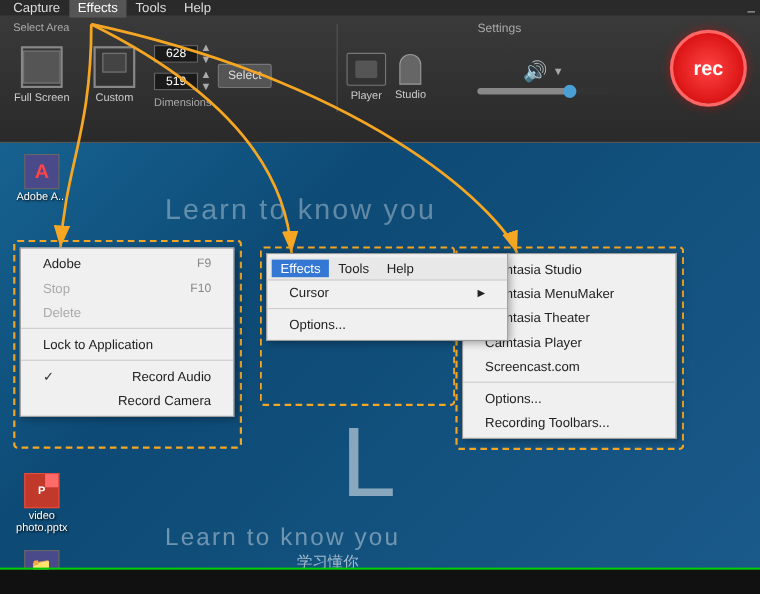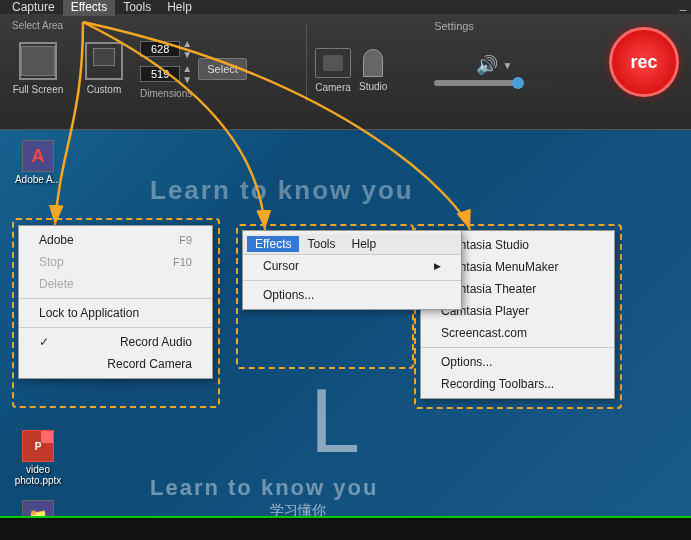--- a/index.html
+++ b/index.html
@@ -288,21 +288,21 @@
       font-size: 10px;
       text-align: center;
       text-shadow: 1px 1px 2px #000;
     }
 
     
     .scroll-text {
       position: absolute;
       color: rgba(255,255,255,0.5);
       font-size: 28px;
-      font-weight: 700;
+      font-weight: 400;
       letter-spacing: 2px;
     }
 
     .chinese-text {
       position: absolute;
       color: rgba(255,255,255,0.6);
       font-size: 14px;
     }
 
     
@@ -482,21 +482,21 @@
     </div>
 
     <div style="width:1px;background:#555;margin:4px 0;"></div>
 
     <div class="settings-section">
       <div class="settings-label">Settings</div>
       <div class="settings-controls">
 
         <div class="cam-btn">
           <div class="cam-icon"></div>
-          <span>Camera</span>
+          <span>Player</span>
         </div>
 
         <div class="audio-btn">
           <div class="audio-icon"></div>
           <span>Studio</span>
         </div>
 
         <div class="slider-wrap">
           <div style="display:flex;align-items:center;gap:4px;">
             <span style="color:#ccc;font-size:18px;">🔊</span>

